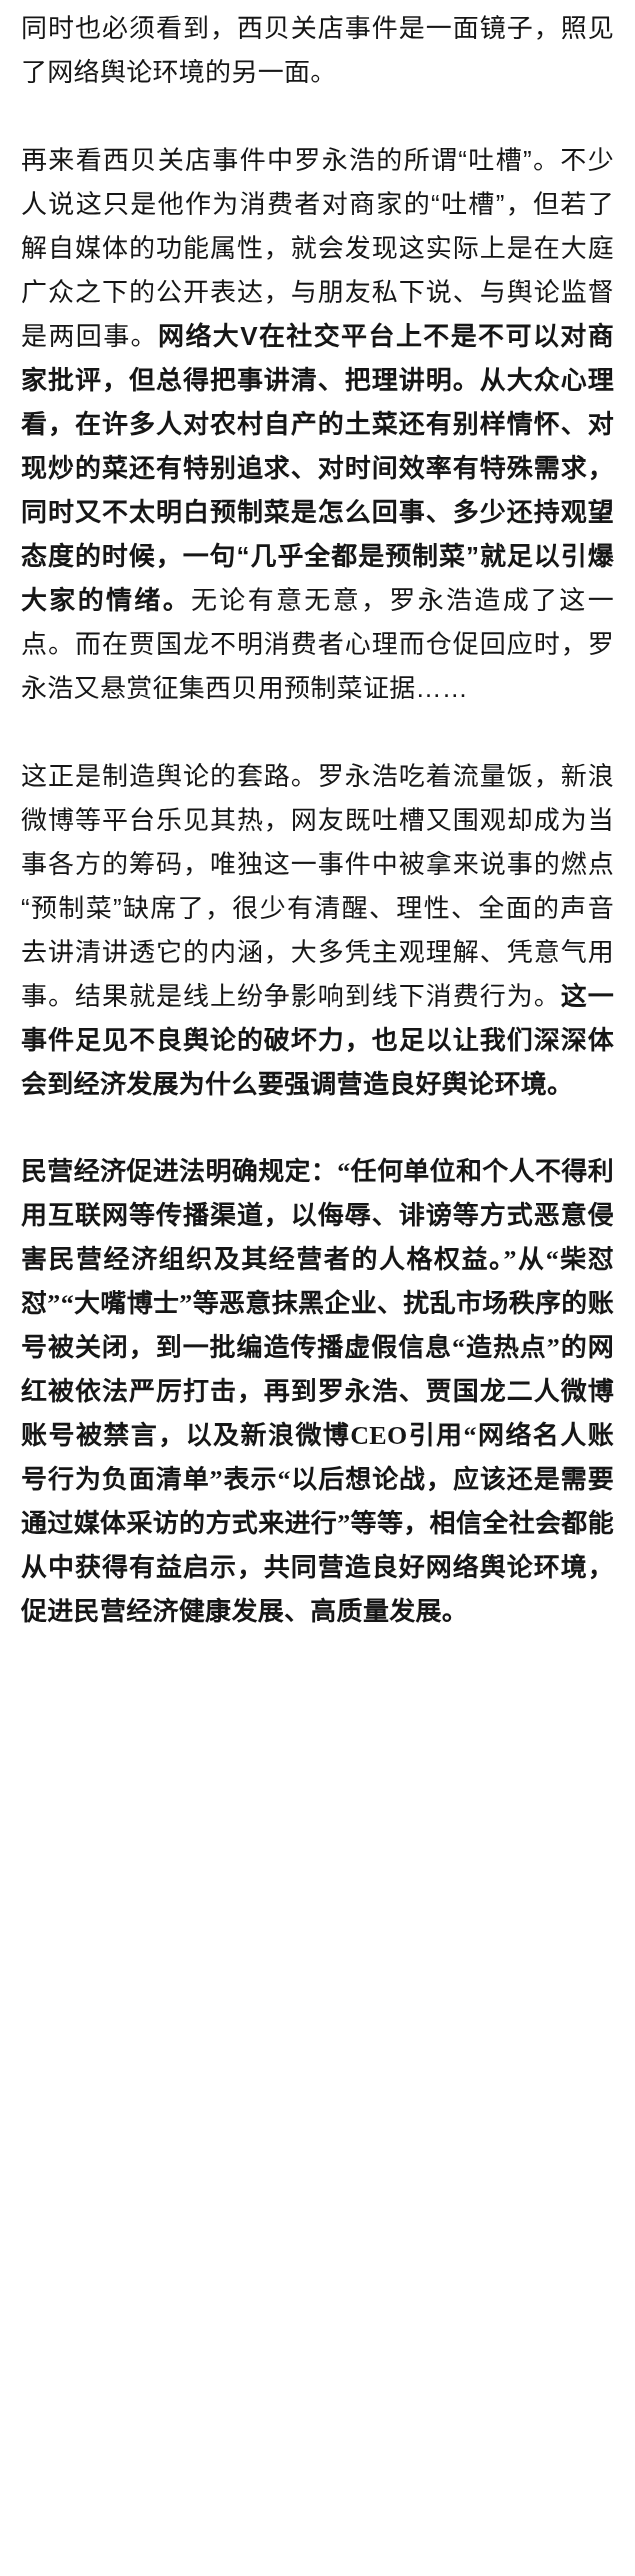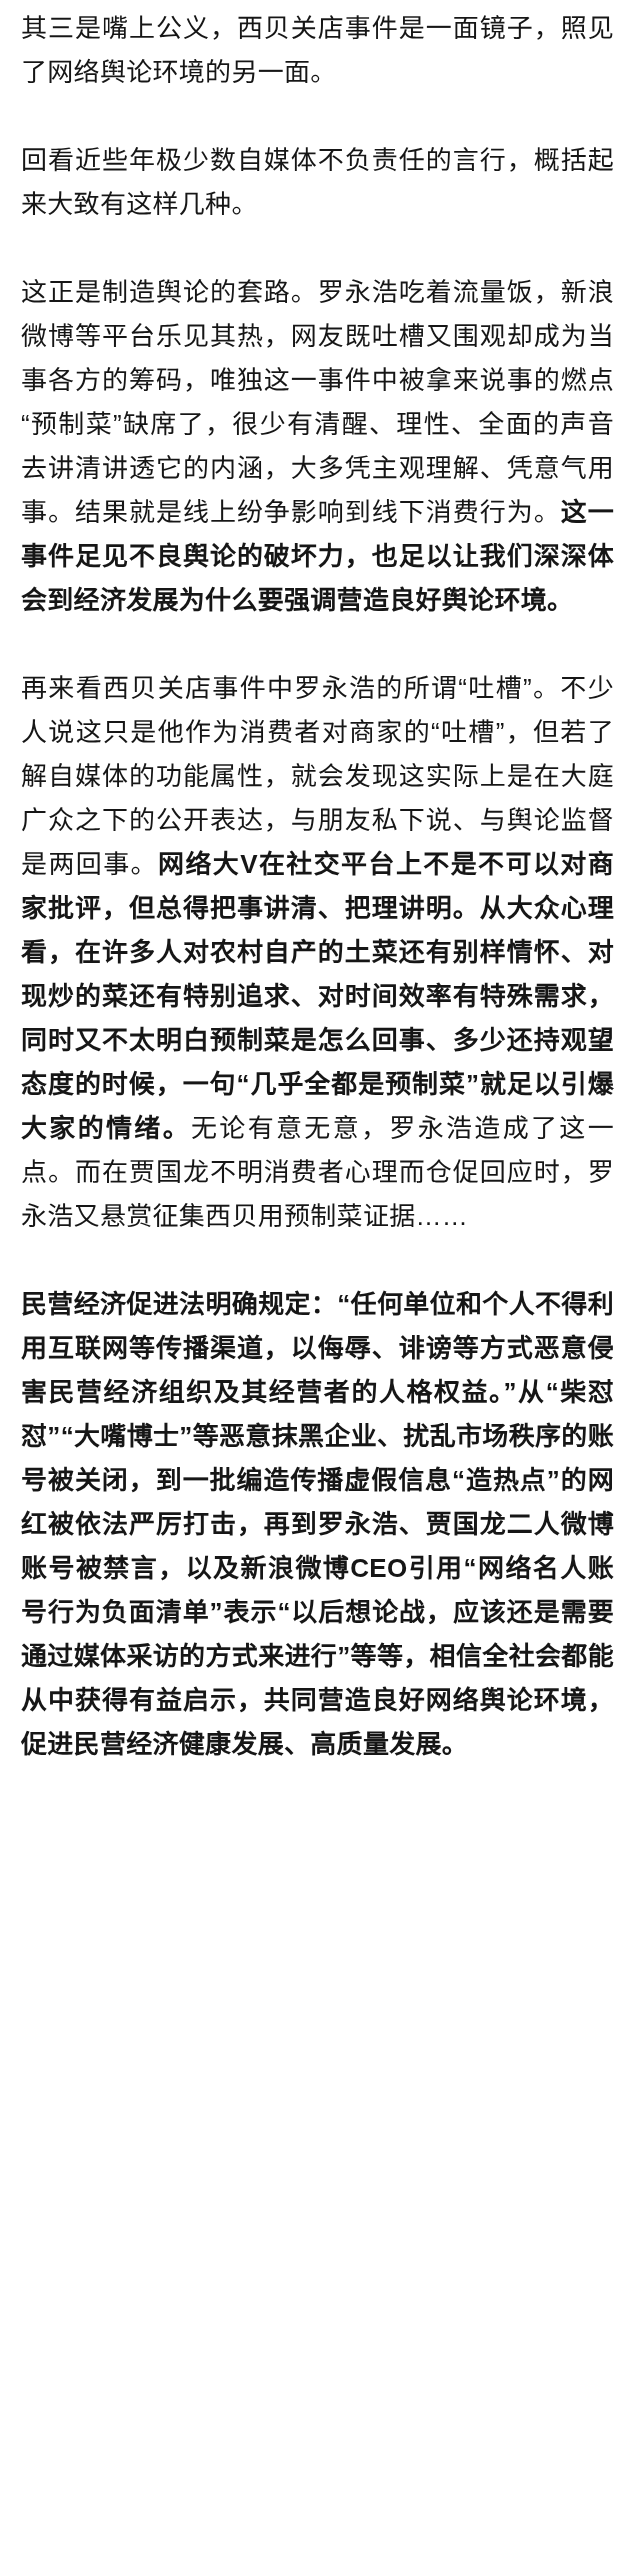--- a/index.html
+++ b/index.html
@@ -22,31 +22,31 @@
     text-align: justify;
     text-justify: inter-ideograph;
     letter-spacing: 0.3px;
     word-break: break-all;
   }
   .para {
     margin: 0 0 44px 0;
   }
   .para:last-child {
     margin-bottom: 4px;
+    font-family: Liberation Serif, serif;
   }
   .run {
     font-weight: 400;
   }
   .run.bold {
     font-weight: 700;
   }
 </style>
 </head>
 <body>
 
 <article class="article">
-    <p class="para"><span class="run">其三是嘴上公义，西贝关店事件是一面镜子，照见了网络舆论环境的另一面。</span></p>
-    <p class="para"><span class="run">回看近些年极少数自媒体不负责任的言行，概括起来大致有这样几种。</span></p>
+    <p class="para"><span class="run">同时也必须看到，西贝关店事件是一面镜子，照见了网络舆论环境的另一面。</span></p>
+    <p class="para"><span class="run">再来看西贝关店事件中罗永浩的所谓“吐槽”。不少人说这只是他作为消费者对商家的“吐槽”，但若了解自媒体的功能属性，就会发现这实际上是在大庭广众之下的公开表达，与朋友私下说、与舆论监督是两回事。</span><span class="run bold">网络大V在社交平台上不是不可以对商家批评，但总得把事讲清、把理讲明。从大众心理看，在许多人对农村自产的土菜还有别样情怀、对现炒的菜还有特别追求、对时间效率有特殊需求，同时又不太明白预制菜是怎么回事、多少还持观望态度的时候，一句“几乎全都是预制菜”就足以引爆大家的情绪。</span><span class="run">无论有意无意，罗永浩造成了这一点。而在贾国龙不明消费者心理而仓促回应时，罗永浩又悬赏征集西贝用预制菜证据……</span></p>
     <p class="para"><span class="run">这正是制造舆论的套路。罗永浩吃着流量饭，新浪微博等平台乐见其热，网友既吐槽又围观却成为当事各方的筹码，唯独这一事件中被拿来说事的燃点“预制菜”缺席了，很少有清醒、理性、全面的声音去讲清讲透它的内涵，大多凭主观理解、凭意气用事。结果就是线上纷争影响到线下消费行为。</span><span class="run bold">这一事件足见不良舆论的破坏力，也足以让我们深深体会到经济发展为什么要强调营造良好舆论环境。</span></p>
-    <p class="para"><span class="run">再来看西贝关店事件中罗永浩的所谓“吐槽”。不少人说这只是他作为消费者对商家的“吐槽”，但若了解自媒体的功能属性，就会发现这实际上是在大庭广众之下的公开表达，与朋友私下说、与舆论监督是两回事。</span><span class="run bold">网络大V在社交平台上不是不可以对商家批评，但总得把事讲清、把理讲明。从大众心理看，在许多人对农村自产的土菜还有别样情怀、对现炒的菜还有特别追求、对时间效率有特殊需求，同时又不太明白预制菜是怎么回事、多少还持观望态度的时候，一句“几乎全都是预制菜”就足以引爆大家的情绪。</span><span class="run">无论有意无意，罗永浩造成了这一点。而在贾国龙不明消费者心理而仓促回应时，罗永浩又悬赏征集西贝用预制菜证据……</span></p>
     <p class="para"><span class="run bold">民营经济促进法明确规定：“任何单位和个人不得利用互联网等传播渠道，以侮辱、诽谤等方式恶意侵害民营经济组织及其经营者的人格权益。”从“柴怼怼”“大嘴博士”等恶意抹黑企业、扰乱市场秩序的账号被关闭，到一批编造传播虚假信息“造热点”的网红被依法严厉打击，再到罗永浩、贾国龙二人微博账号被禁言，以及新浪微博CEO引用“网络名人账号行为负面清单”表示“以后想论战，应该还是需要通过媒体采访的方式来进行”等等，相信全社会都能从中获得有益启示，共同营造良好网络舆论环境，促进民营经济健康发展、高质量发展。</span></p>
   </article>
 
 
 </body></html>

